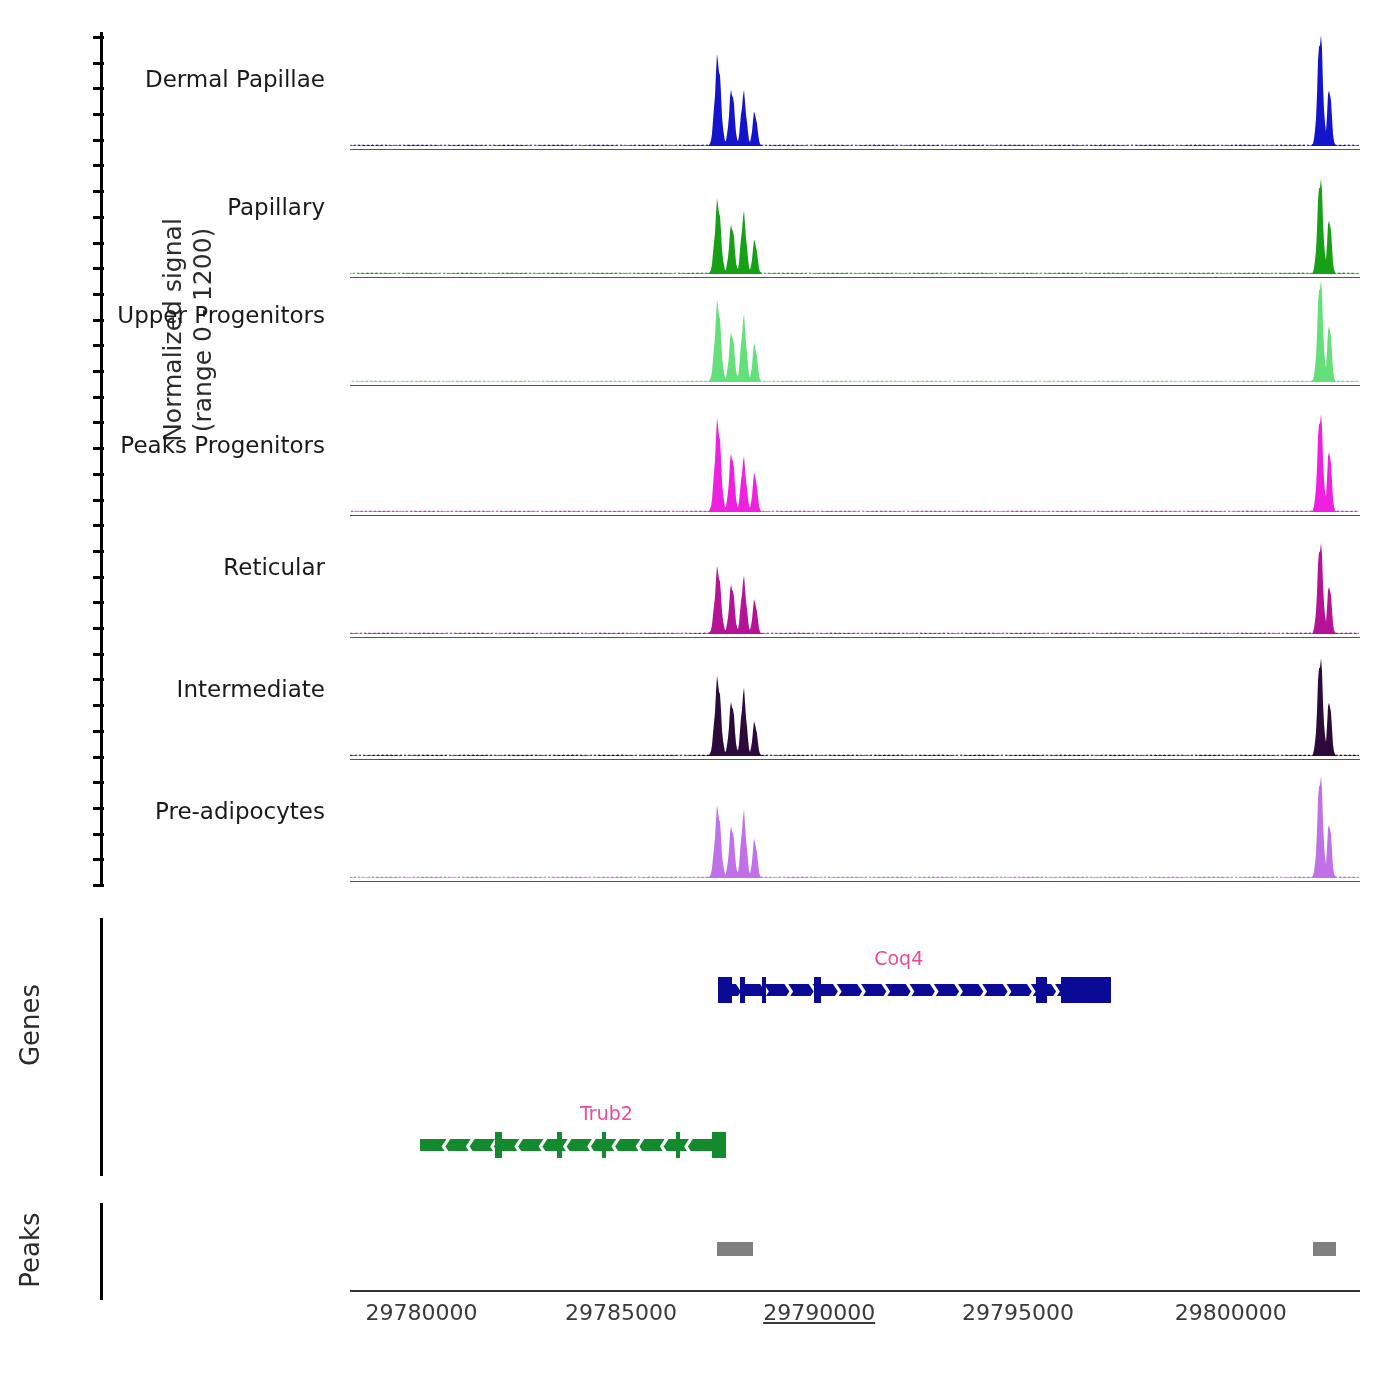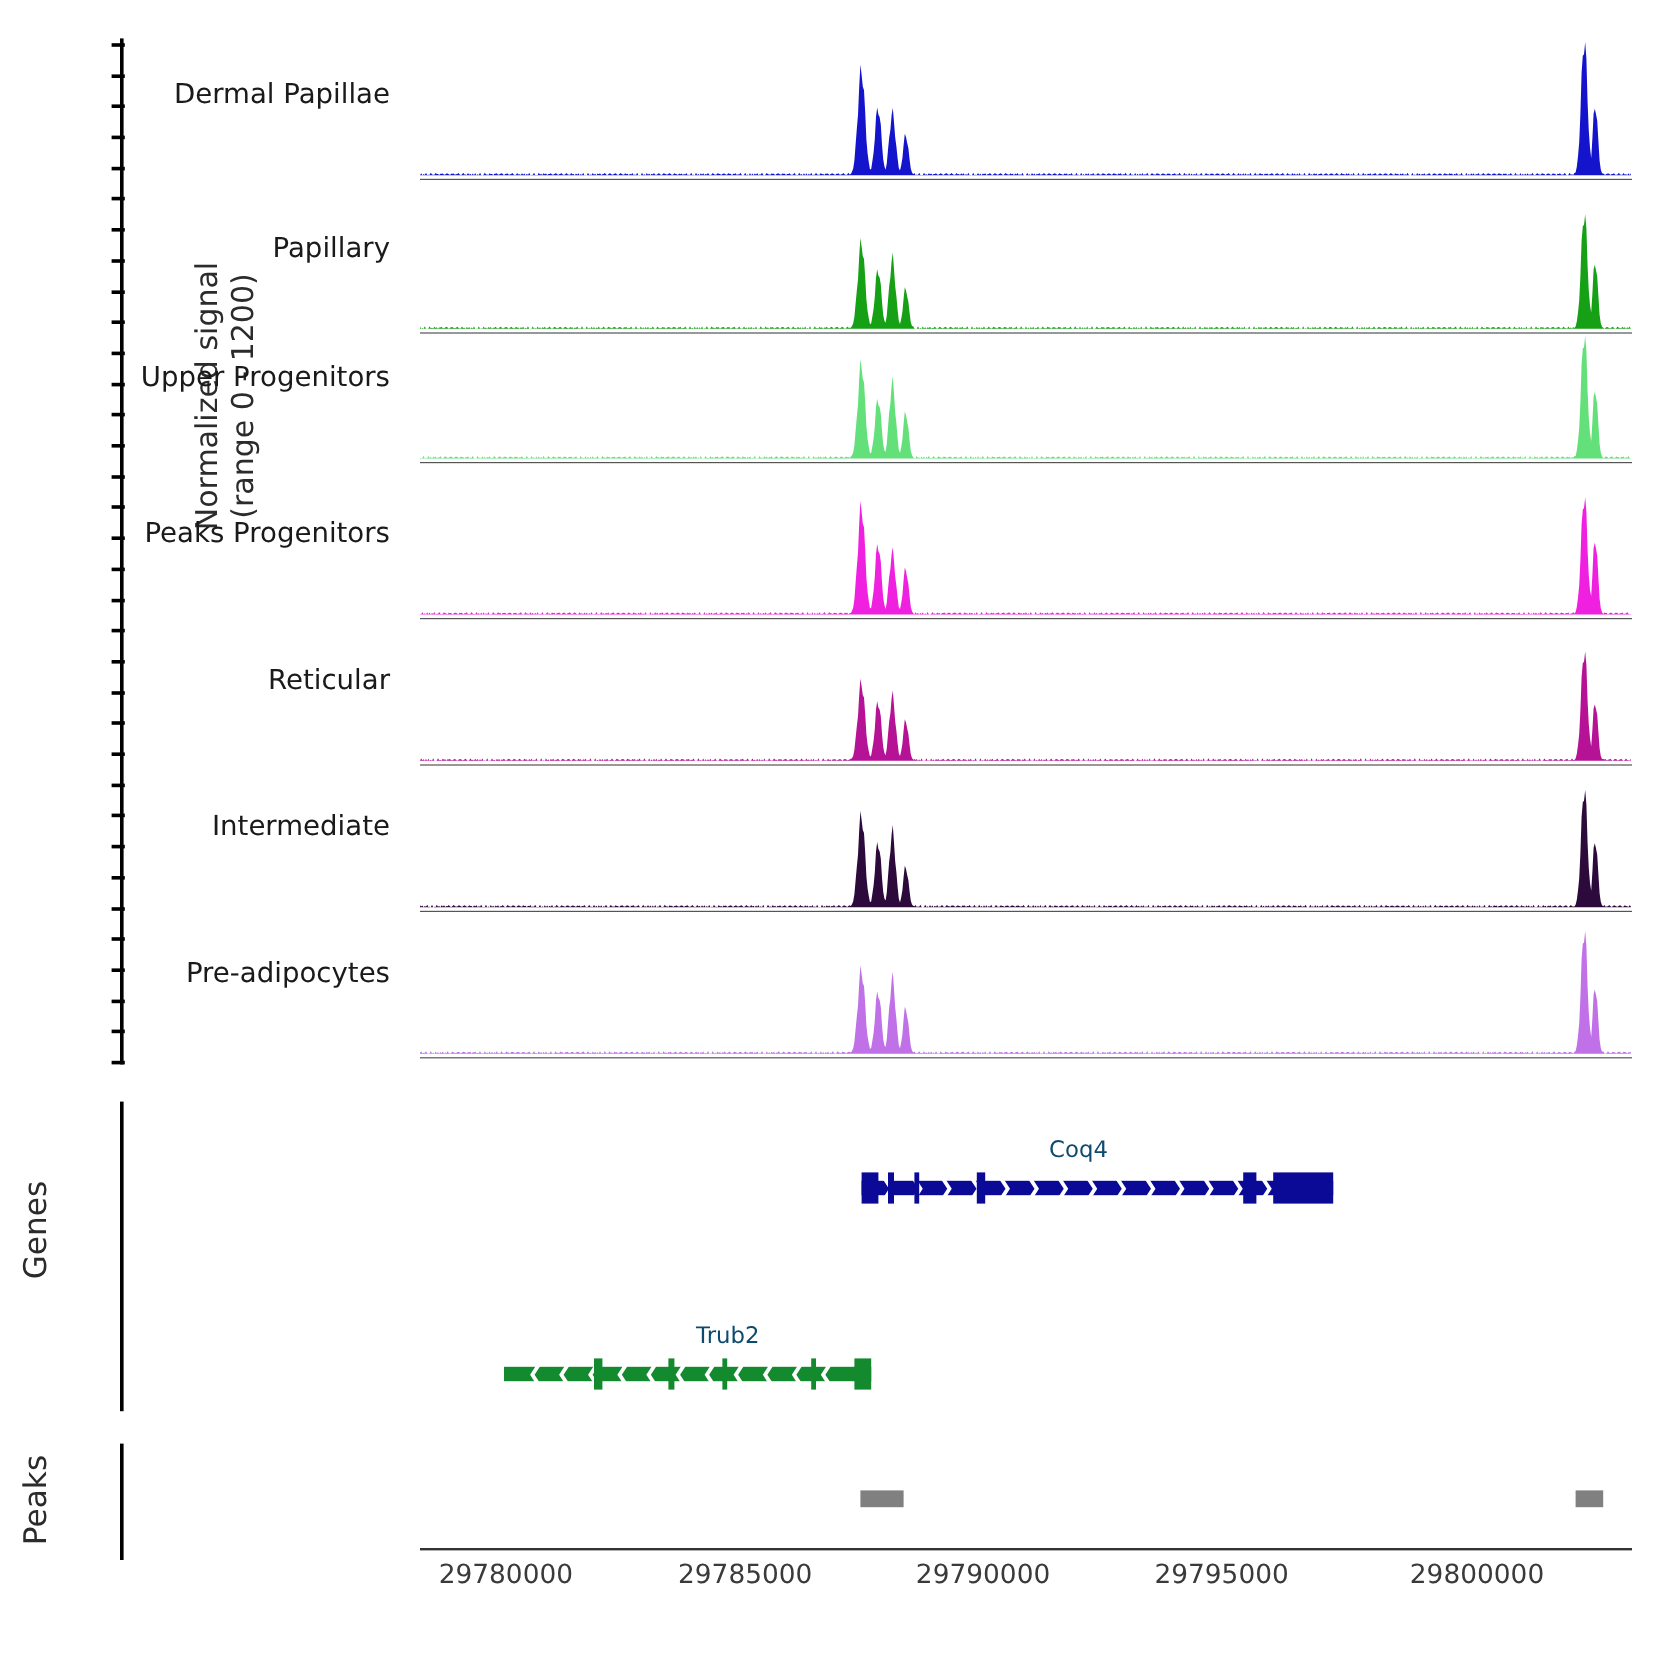--- a/index.html
+++ b/index.html
@@ -111,21 +111,21 @@
   }
   .gene-exon {
     position: absolute;
     height: 26px;
     top: 2px;
   }
   .gene-label {
     position: absolute;
     font-size: 19px;
     white-space: nowrap;
-    color: #0c4a6e;
+    color: #ec4899;
   }
   .gene-arrows {
     position: absolute;
     top: 2px;
     height: 26px;
     font-size: 17px;
     letter-spacing: 10px;
     line-height: 26px;
     overflow: hidden;
     white-space: nowrap;
@@ -307,17 +307,17 @@
 
   <div id="peaks-panel">
   <div class="peak-box" style="left: 366.622px; width: 36.185px;"></div>
       <div class="peak-box" style="left: 963.476px; width: 22.6654px;"></div>
     </div>
 
   <div id="xaxis">
     <div class="xline"></div>
   <div class="xtick-label" style="left: 71.5748px;">29780000</div>
       <div class="xtick-label" style="left: 271px;">29785000</div>
-      <div class="xtick-label" style="left: 469.213px;">29790000</div>
+      <div class="xtick-label" style="left: 469.213px; text-decoration: underline;">29790000</div>
       <div class="xtick-label" style="left: 668.031px;">29795000</div>
       <div class="xtick-label" style="left: 866.85px; margin-left: 14px;">29800000</div>
     </div>
 </div>
 
 </body></html>

